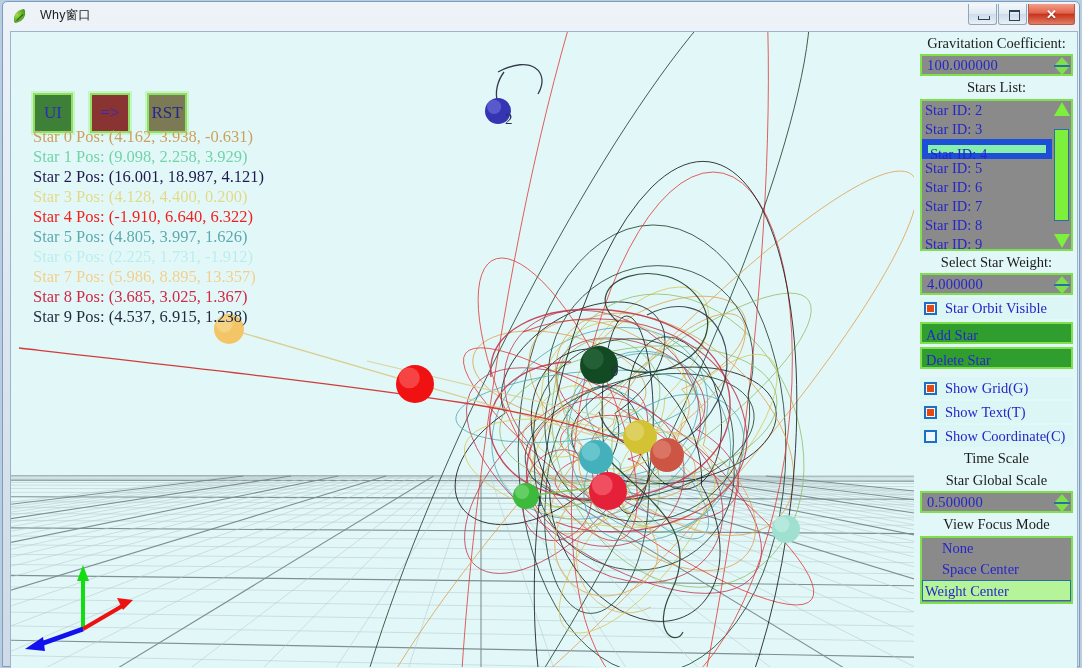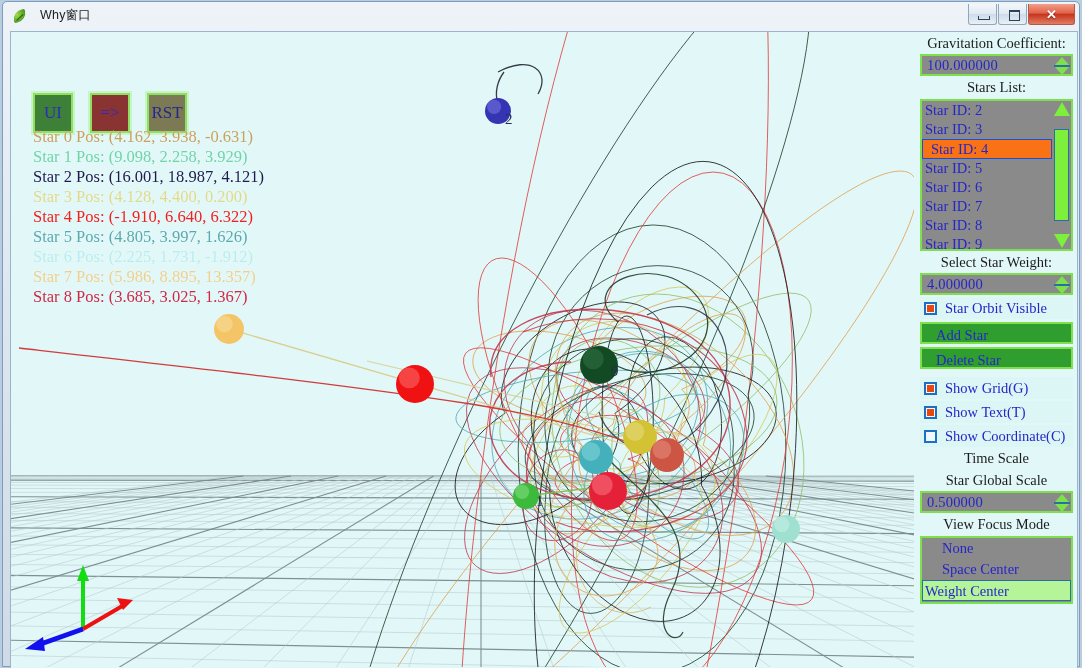--- a/index.html
+++ b/index.html
@@ -241,23 +241,23 @@
   .list-items { flex: 1; overflow: hidden; }
   .li {
     height: 19px;
     line-height: 19px;
     padding-left: 3px;
     color: #2626c8;
     font-size: 14.5px;
     box-sizing: border-box;
   }
   .li.sel {
-    background: #f97316;
-    border: 1px solid #1d4ed8;
-    padding-left: 8px;
+    background: #86efac;
+    border: 6px solid #1d4ed8;
+    padding-left: 2px;
     height: 20px;
     line-height: 18px;
   }
   .scrollbar {
     width: 19px;
     background: #8a8a8a;
     display: flex;
     flex-direction: column;
     align-items: center;
     justify-content: space-between;
@@ -306,21 +306,21 @@
   .chk .txt {
     margin-left: 8px;
     color: #2626c8;
     font-size: 14.5px;
   }
 
   .gbtn {
     margin: 3px 6px 0 6px;
     height: 22px;
     line-height: 22px;
-    padding-left: 14px;
+    padding-left: 4px;
     background: #2f9e2f;
     border: 2px solid #7ee04a;
     box-sizing: border-box;
     color: #2626c8;
     font-size: 14.5px;
   }
 
   .modelist {
     margin: 1px 6px 0 6px;
     background: #8a8a8a;
@@ -594,20 +594,21 @@
       <div class="starlines" id="starlines">
           <div style="color: rgb(201, 161, 94);">Star 0 Pos: (4.162, 3.938, -0.631)</div>
           <div style="color: rgb(111, 212, 168);">Star 1 Pos: (9.098, 2.258, 3.929)</div>
           <div style="color: rgb(27, 27, 78);">Star 2 Pos: (16.001, 18.987, 4.121)</div>
           <div style="color: rgb(224, 217, 138);">Star 3 Pos: (4.128, 4.400, 0.200)</div>
           <div style="color: rgb(238, 32, 32);">Star 4 Pos: (-1.910, 6.640, 6.322)</div>
           <div style="color: rgb(90, 169, 176);">Star 5 Pos: (4.805, 3.997, 1.626)</div>
           <div style="color: rgb(185, 236, 236);">Star 6 Pos: (2.225, 1.731, -1.912)</div>
           <div style="color: rgb(240, 207, 142);">Star 7 Pos: (5.986, 8.895, 13.357)</div>
           <div style="color: rgb(204, 40, 71);">Star 8 Pos: (3.685, 3.025, 1.367)</div>
+          <div style="color: rgb(28, 42, 60);">Star 9 Pos: (4.537, 6.915, 1.238)</div>
         </div>
 
       <div class="panel">
 
         <div class="p-label">Gravitation Coefficient:</div>
         <div class="spin">
           <span class="val">100.000000</span>
           <span class="arrows">
               <i class="ar-up"></i>
               <i class="ar-dn"></i>

